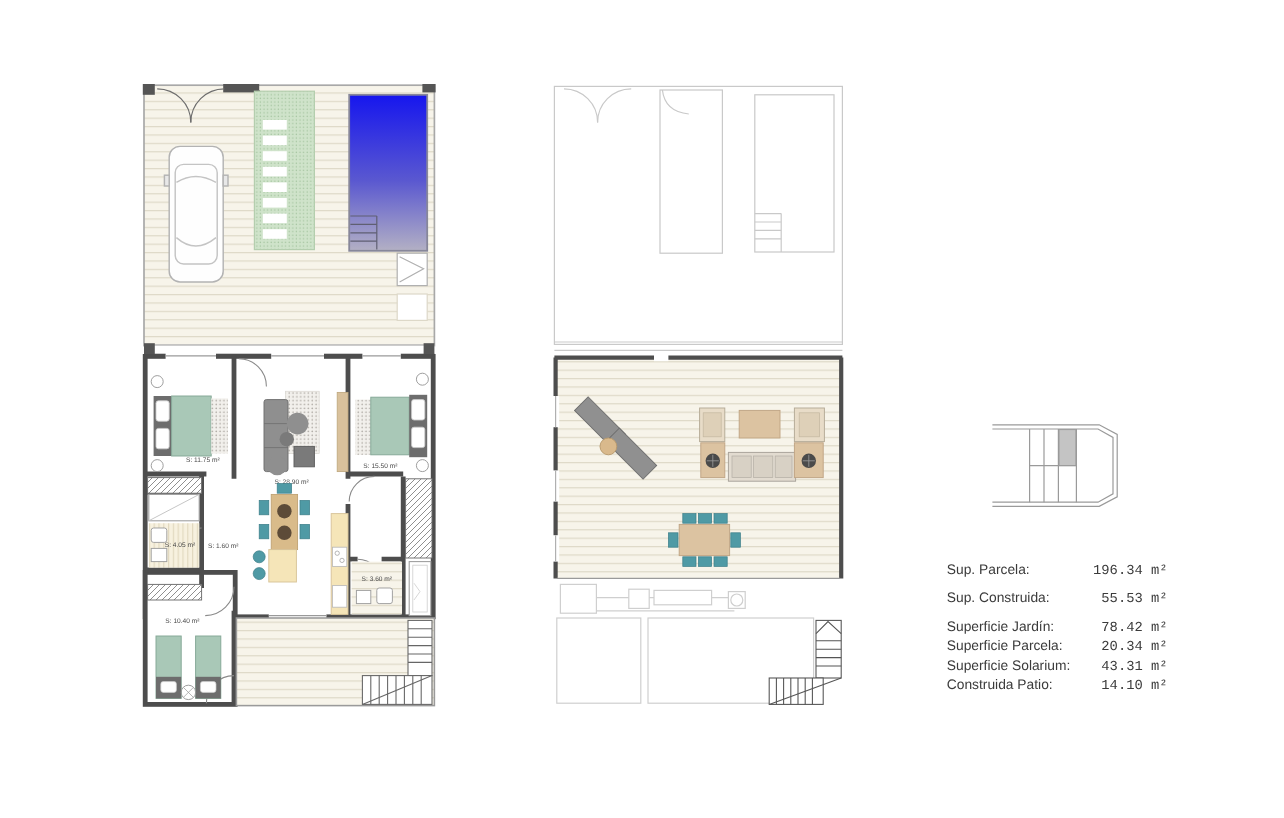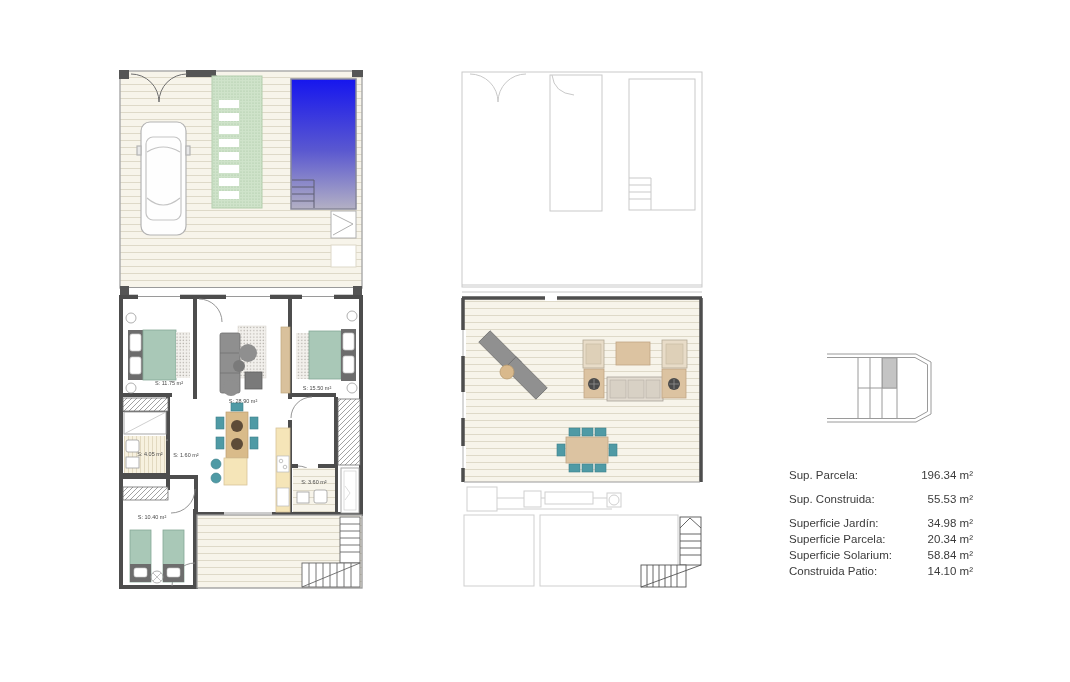--- a/index.html
+++ b/index.html
@@ -5,21 +5,21 @@
   html,body{margin:0;padding:0;background:#ffffff;}
   .canvas{position:relative;width:1070px;height:682px;background:#ffffff;overflow:hidden;
           font-family:"Liberation Sans",sans-serif;}
   svg{position:absolute;display:block;}
   .plan-a{left:113px;top:66px;}
   .plan-b{left:454px;top:66px;}
   .key-plan{left:820px;top:346px;}
   .areas{position:absolute;left:789px;top:469px;width:184px;color:#3b3b3b;font-size:11.5px;line-height:13px;}
   .area-row{display:flex;justify-content:space-between;margin-bottom:3px;}
   .area-row.gap{margin-bottom:11px;}
-  .area-row .val{text-align:left;}
+  .area-row .val{text-align:left;font-family:Liberation Mono, monospace;}
   .room-label{font-size:5.5px;fill:#4a4a4a;text-anchor:middle;font-family:"Liberation Sans",sans-serif;}
 </style>
 </head>
 <body>
 
 <div class="canvas">
 
   <svg width="0" height="0">
     <defs>
       <pattern id="deck" width="8" height="7" patternUnits="userSpaceOnUse">
@@ -408,29 +408,29 @@
     <div class="area-row gap">
       <span>Sup. Parcela:</span>
       <span class="val">196.34 m²</span>
     </div>
     <div class="area-row gap">
       <span>Sup. Construida:</span>
       <span class="val">55.53 m²</span>
     </div>
     <div class="area-row">
       <span>Superficie Jardín:</span>
-      <span class="val">34.98 m²</span>
+      <span class="val">78.42 m²</span>
     </div>
     <div class="area-row">
       <span>Superficie Parcela:</span>
       <span class="val">20.34 m²</span>
     </div>
     <div class="area-row">
       <span>Superficie Solarium:</span>
-      <span class="val">58.84 m²</span>
+      <span class="val">43.31 m²</span>
     </div>
     <div class="area-row">
       <span>Construida Patio:</span>
       <span class="val">14.10 m²</span>
     </div>
   </div>
 
 </div>
 
 </body></html>

